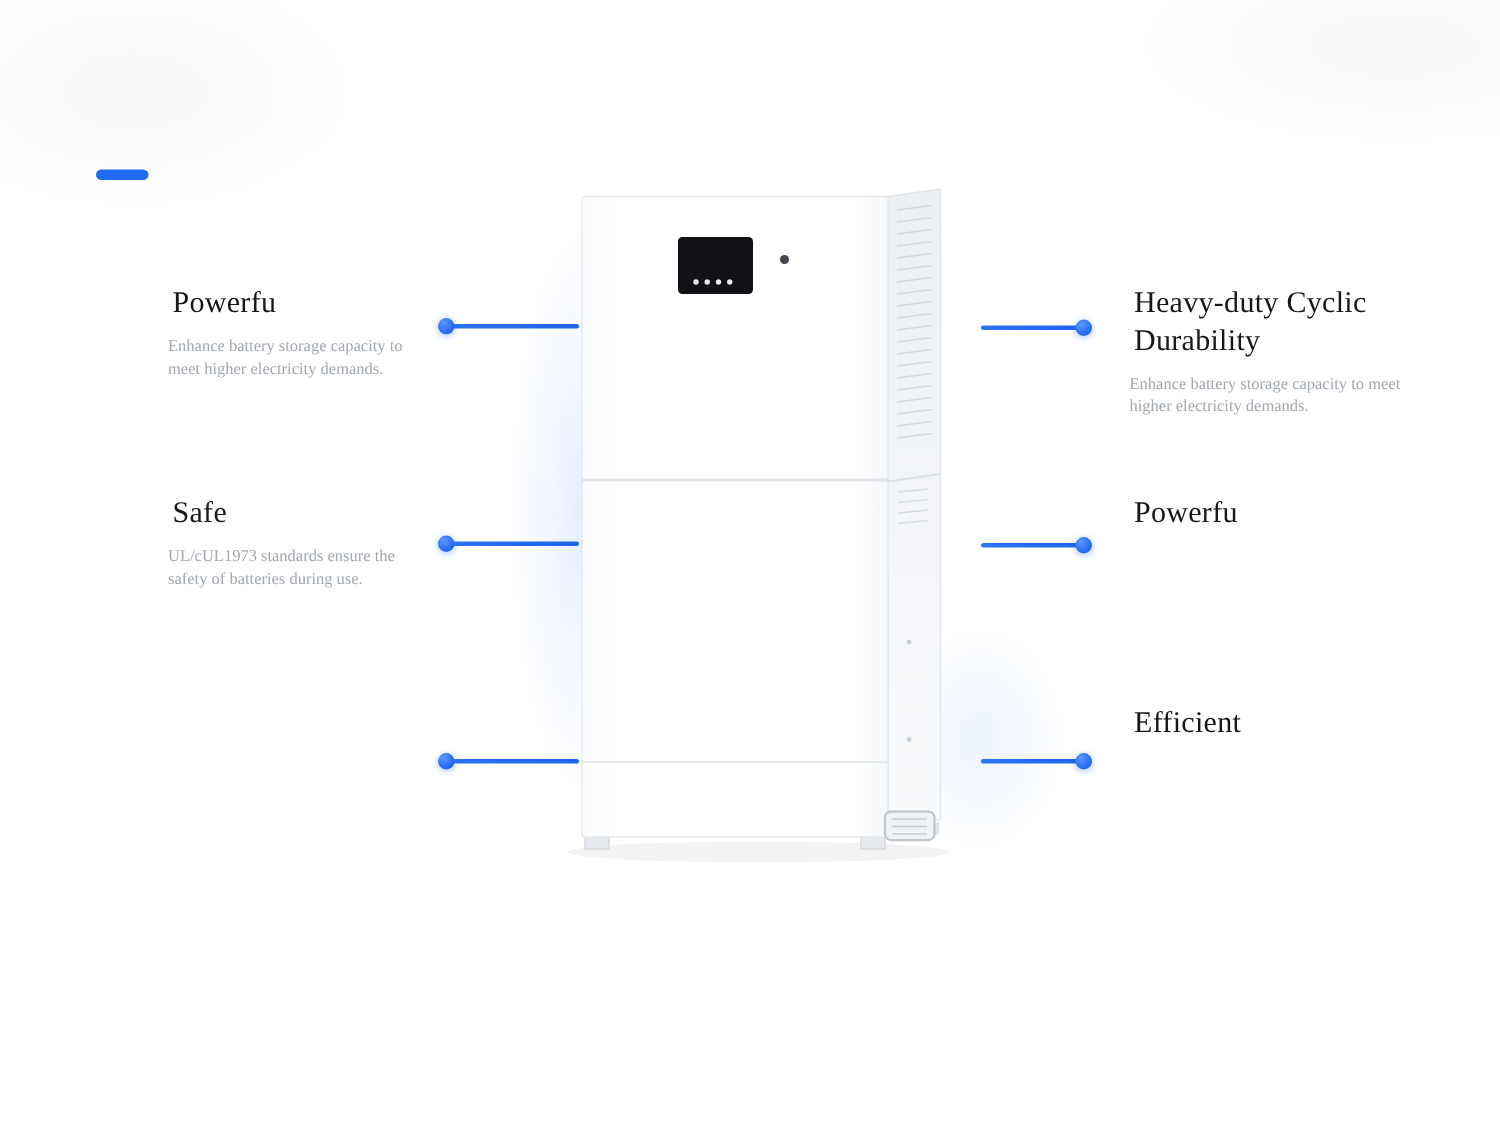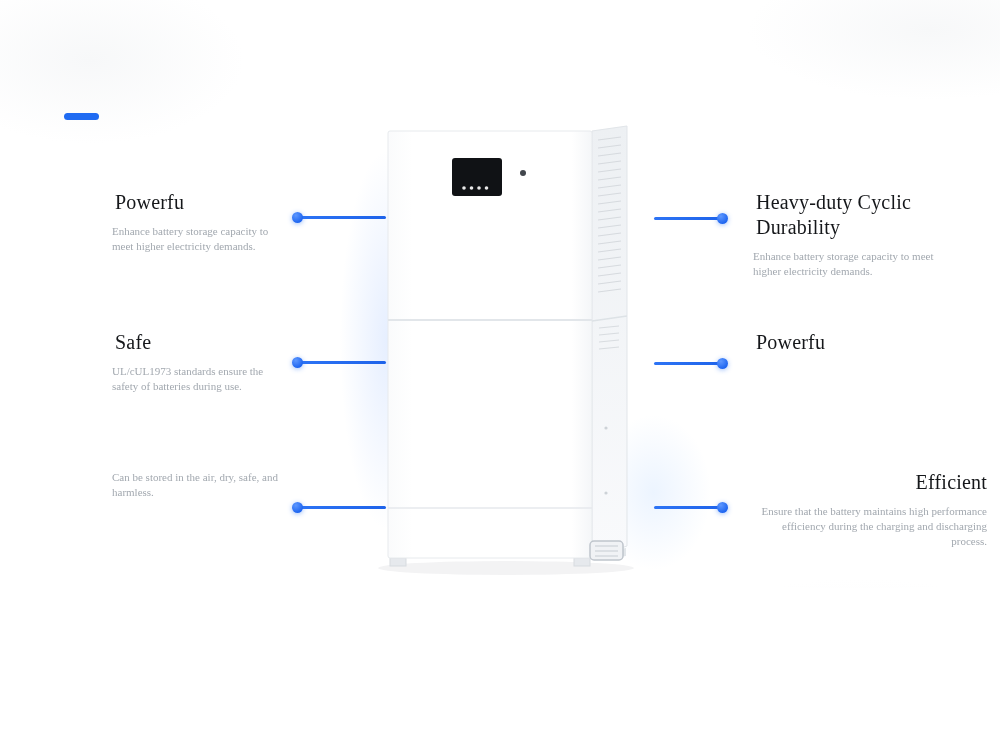--- a/index.html
+++ b/index.html
@@ -23,21 +23,21 @@
     line-height:1.25;margin:0 0 9px 3px;
   }
   .fdesc{
     font-size:11px;color:#a2a8af;line-height:1.35;margin:0;
   }
   .fl1{left:112px;top:190px;width:180px;}
   .fl2{left:112px;top:330px;width:172px;}
   .fl3{left:112px;top:470px;width:180px;}
   .fr1{left:753px;top:190px;width:192px;}
   .fr2{left:753px;top:330px;width:205px;}
-  .fr3{left:753px;top:470px;width:234px;text-align:right;}
+  .fr3{left:753px;top:470px;width:234px;}
   .connector{
     position:absolute;height:3px;border-radius:2px;
     background:linear-gradient(90deg,#2d74f5,#1e63ea);
   }
   .cl1{left:296px;top:216px;width:90px;}
   .cl2{left:296px;top:361px;width:90px;}
   .cl3{left:296px;top:506px;width:90px;}
   .cr1{left:654px;top:217px;width:68px;}
   .cr2{left:654px;top:362px;width:68px;}
   .cr3{left:654px;top:506px;width:68px;}
@@ -146,33 +146,31 @@
 
   <div class="feature fl1">
     <div class="ftitle">Powerfu</div>
     <div class="fdesc">Enhance battery storage capacity to meet higher electricity demands.</div>
   </div>
   <div class="feature fl2">
     <div class="ftitle">Safe</div>
     <div class="fdesc">UL/cUL1973 standards ensure the safety of batteries during use.</div>
   </div>
   <div class="feature fl3">
-    <div class="fdesc">Can be stored in the air, dry, safe, and harmless.</div>
   </div>
 
   <div class="feature fr1">
     <div class="ftitle">Heavy-duty Cyclic Durability</div>
     <div class="fdesc">Enhance battery storage capacity to meet higher electricity demands.</div>
   </div>
   <div class="feature fr2">
     <div class="ftitle">Powerfu</div>
   </div>
   <div class="feature fr3">
     <div class="ftitle">Efficient</div>
-    <div class="fdesc">Ensure that the battery maintains high performance efficiency during the charging and discharging process.</div>
   </div>
 
   <div class="connector cl1"></div>
   <div class="connector cl2"></div>
   <div class="connector cl3"></div>
   <div class="connector cr1"></div>
   <div class="connector cr2"></div>
   <div class="connector cr3"></div>
 
   <div class="cdot dl1"></div>

